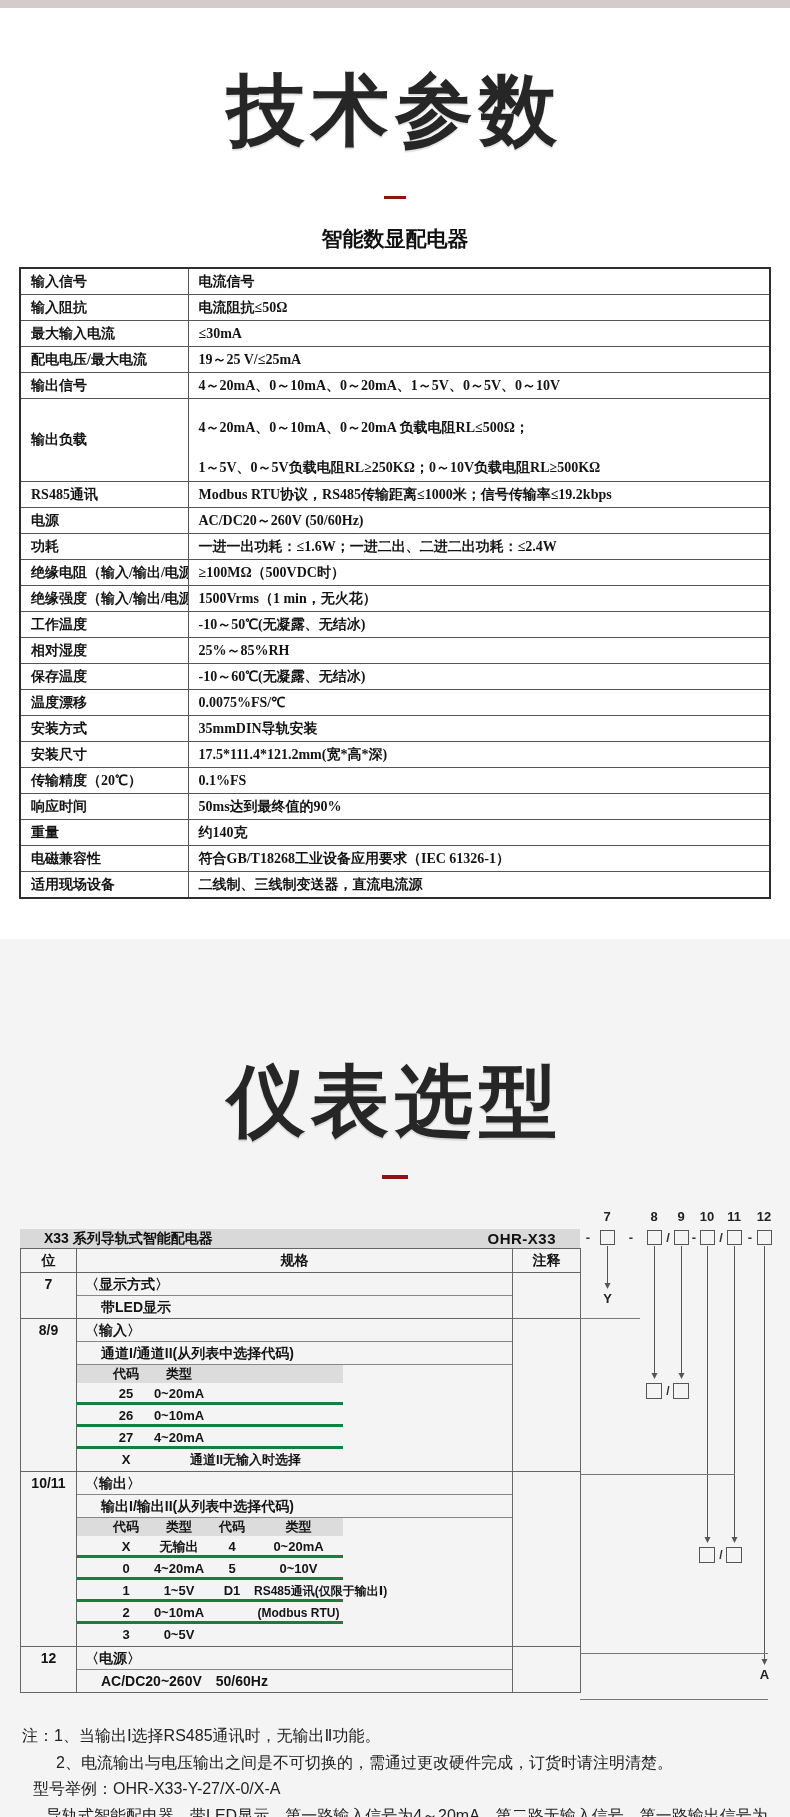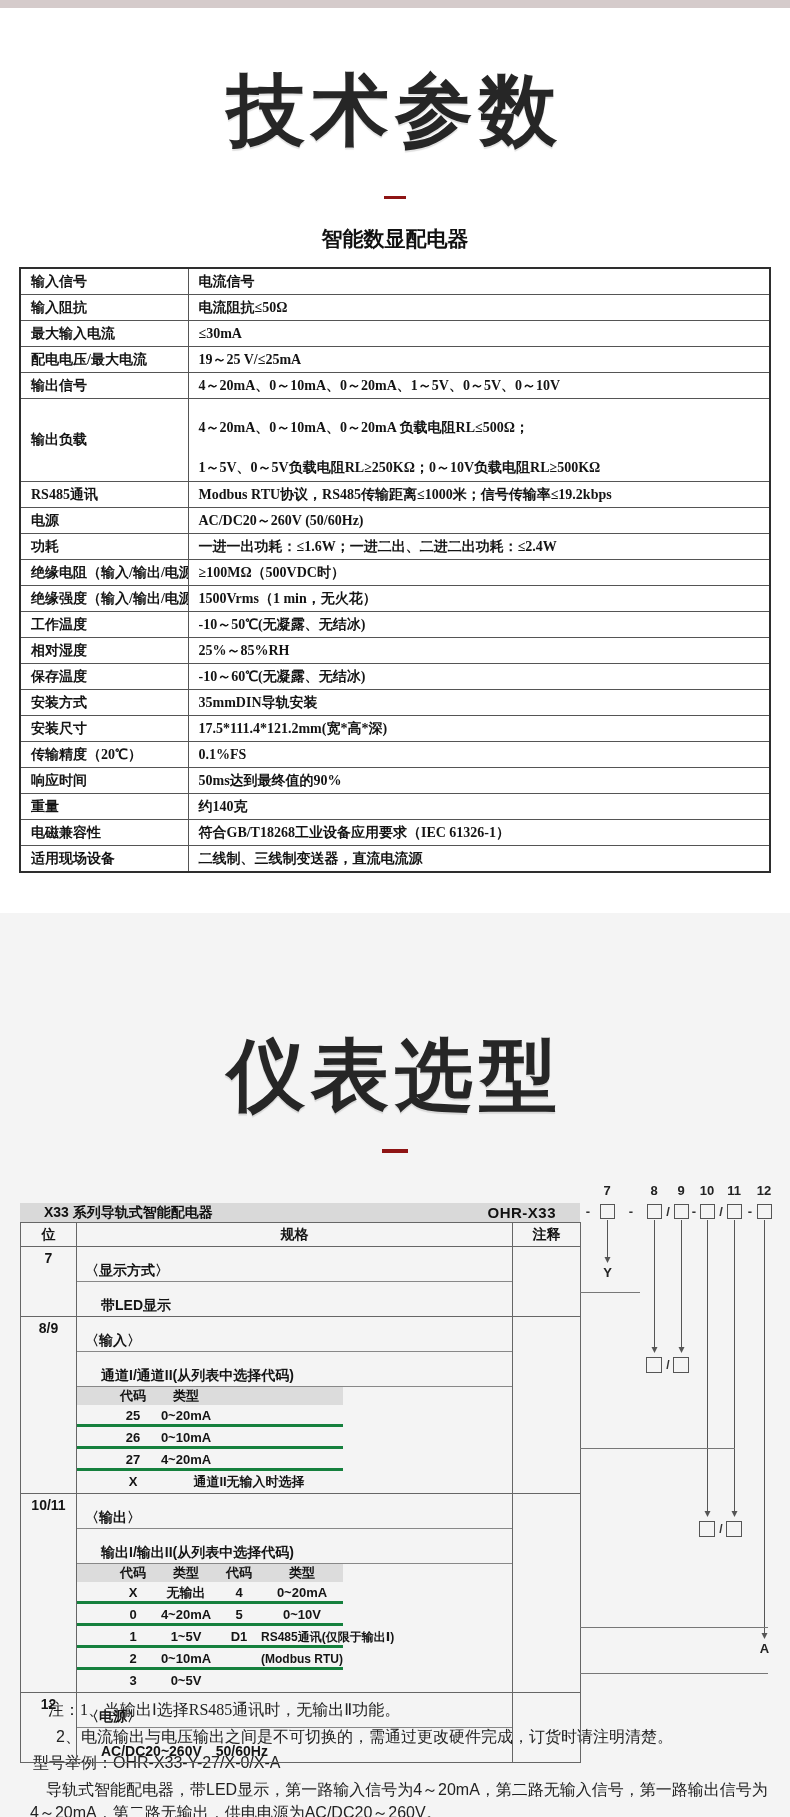--- a/index.html
+++ b/index.html
@@ -47,25 +47,25 @@
     position:absolute; left:20px; top:45px; width:560px; border-collapse:collapse;
     table-layout:fixed; background:transparent;
   }
   .sel-table td {
     border:1px solid #666; font-size:14px; font-weight:700; color:#141414;
     padding:0; vertical-align:top;
   }
   .sel-table td.hdr { height:23px; text-align:center; line-height:23px; }
   .sel-table td.pos { text-align:center; line-height:23px; }
   .sel-table td.note-cell { }
-  .sline { height:22px; line-height:22px; padding-left:8px; border-bottom:1px solid #888; white-space:nowrap;margin-top:12px; }
+  .sline { height:22px; line-height:22px; padding-left:8px; border-bottom:1px solid #888; white-space:nowrap; }
   .sline.ind { padding-left:24px; }
   .sline.nb { border-bottom:none; }
   .band, .crow {
-    width:266px; box-sizing:border-box; padding-left:34px;
+    width:266px; box-sizing:border-box; padding-left:27px;
     display:grid; grid-template-columns:44px 62px 44px 1fr; white-space:nowrap;
   }
   .band { height:18px; line-height:18px; background:#dcdcdc; font-size:13px; }
   .crow { height:22px; line-height:22px; border-bottom:3px solid #15803d; font-size:13px; }
   .crow.nb { border-bottom:none; }
   .cc { text-align:center; }
   .ct { text-align:center; overflow:visible; }
   .span-rest { grid-column:2 / -1; }
 
   
@@ -75,21 +75,21 @@
     background:transparent; box-sizing:border-box;
   }
   .msep { position:absolute; top:27px; width:12px; height:15px; line-height:15px; text-align:center; font-size:13px; color:#333; }
   .sub-box { position:absolute; width:16px; height:16px; border:1px solid #555; box-sizing:border-box; }
   .sub-slash { position:absolute; width:10px; height:16px; line-height:16px; text-align:center; font-size:12px; color:#333; }
   .end-label { position:absolute; width:15px; text-align:center; font-size:13px; color:#222; }
   .diagram-svg { position:absolute; left:0; top:0; pointer-events:none; }
 
   
   .notes { margin:14px 0 0 0; font-size:16px; font-weight:400; color:#222; }
-  .notes .n1 { margin-left:48px; line-height:27px;font-family:Liberation Serif, serif; }
+  .notes .n1 { margin-left:22px; line-height:27px; }
   .notes .n2 { margin-left:56px; line-height:27px; }
   .notes .example { margin-left:33px; line-height:26px; }
   .notes .desc { margin:2px 20px 12px 30px; line-height:23px; text-indent:16px; }
 </style>
 </head>
 <body>
 
 <div class="top-strip"></div>
 
 <div>
@@ -154,20 +154,24 @@
           <td>工作温度</td>
           <td>-10～50℃(无凝露、无结冰)</td>
         </tr>
       <tr>
           <td>相对湿度</td>
           <td>25%～85%RH</td>
         </tr>
       <tr>
           <td>保存温度</td>
           <td>-10～60℃(无凝露、无结冰)</td>
+        </tr>
+      <tr>
+          <td>温度漂移</td>
+          <td>0.0075%FS/℃</td>
         </tr>
       <tr>
           <td>安装方式</td>
           <td>35mmDIN导轨安装</td>
         </tr>
       <tr>
           <td>安装尺寸</td>
           <td>17.5*111.4*121.2mm(宽*高*深)</td>
         </tr>
       <tr>

